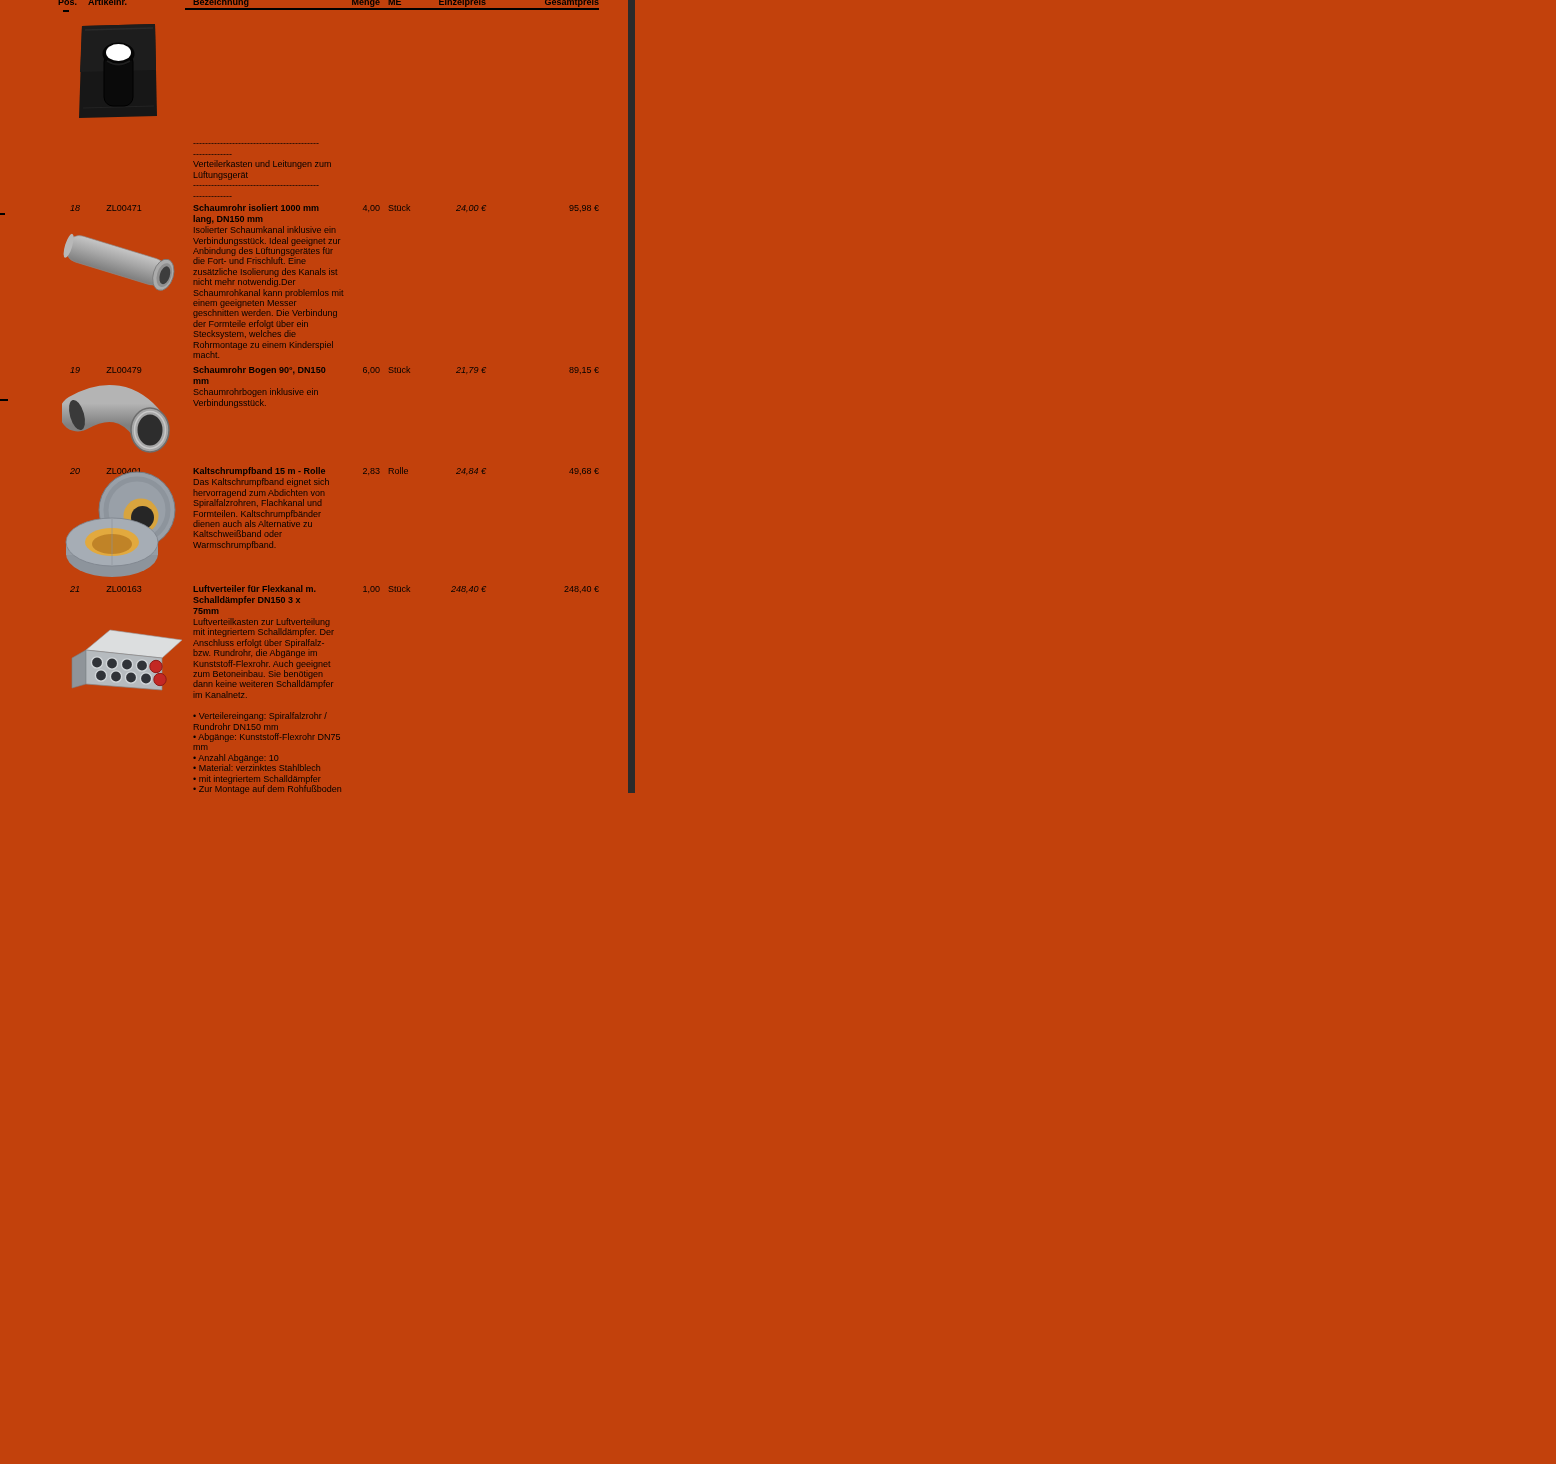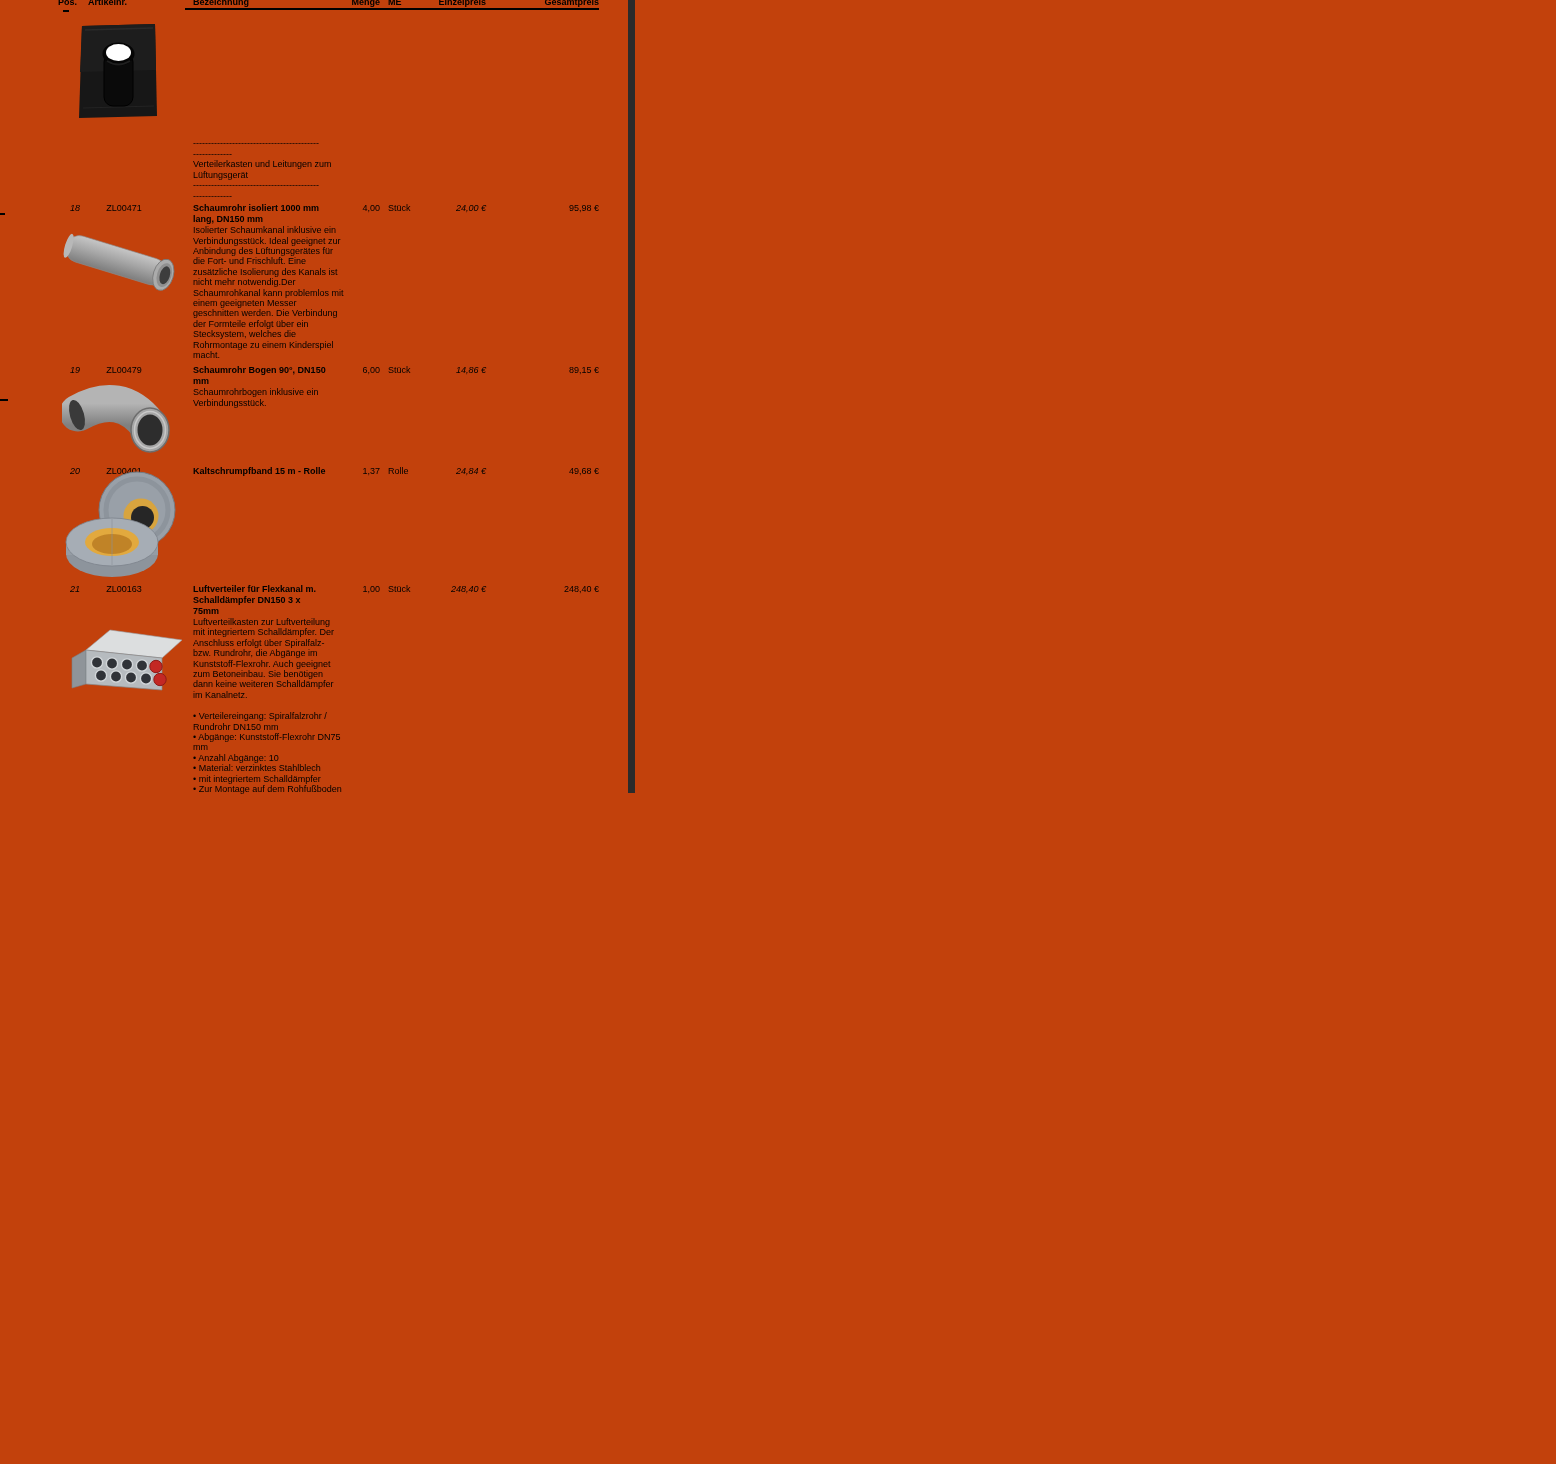--- a/index.html
+++ b/index.html
@@ -139,21 +139,21 @@
     <div class="c-pos">19</div>
     <div class="c-art">ZL00479</div>
     <div class="c-desc">
       <div class="p-title">Schaumrohr Bogen 90°, DN150
 mm</div>
       <div class="p-desc">Schaumrohrbogen inklusive ein
 Verbindungsstück.</div>
     </div>
     <div class="c-menge">6,00</div>
     <div class="c-me">Stück</div>
-    <div class="c-einzel">14,86 €</div>
+    <div class="c-einzel">21,79 €</div>
     <div class="c-gesamt">89,15 €</div>
   </div>
   <div class="pimg img-elbow">
     <svg viewBox="0 0 115 76">
       <defs>
         <linearGradient id="eg" x1="0" y1="0" x2="0" y2="1">
           <stop offset="0" stop-color="#b4b4b4"></stop>
             <stop offset="1" stop-color="#808080"></stop>
         </linearGradient>
       </defs>
@@ -163,22 +163,29 @@
       <ellipse cx="88" cy="47" rx="15.5" ry="18.5" fill="none" stroke="#c8c8c8" stroke-width="1.5"></ellipse>
       <ellipse cx="88" cy="47" rx="12.5" ry="15.5" fill="#2d2d2d"></ellipse>
     </svg>
   </div>
 
   <div class="row" style="top:466px;">
     <div class="c-pos">20</div>
     <div class="c-art">ZL00401</div>
     <div class="c-desc">
       <div class="p-title">Kaltschrumpfband 15 m - Rolle</div>
-    </div>
-    <div class="c-menge">1,37</div>
+      <div class="p-desc">Das Kaltschrumpfband eignet sich
+hervorragend zum Abdichten von
+Spiralfalzrohren, Flachkanal und
+Formteilen. Kaltschrumpfbänder
+dienen auch als Alternative zu
+Kaltschweißband oder
+Warmschrumpfband.</div>
+    </div>
+    <div class="c-menge">2,83</div>
     <div class="c-me">Rolle</div>
     <div class="c-einzel">24,84 €</div>
     <div class="c-gesamt">49,68 €</div>
   </div>
   <div class="pimg img-tape">
     <svg viewBox="0 0 113 112">
 
       <circle cx="72" cy="44" r="38" fill="#99a0a8" stroke="#757c84" stroke-width="1"></circle>
       <circle cx="72" cy="44" r="31" fill="none" stroke="#8d949c" stroke-width="5"></circle>
       <circle cx="76" cy="50" r="17.5" fill="#d8a43e"></circle>

